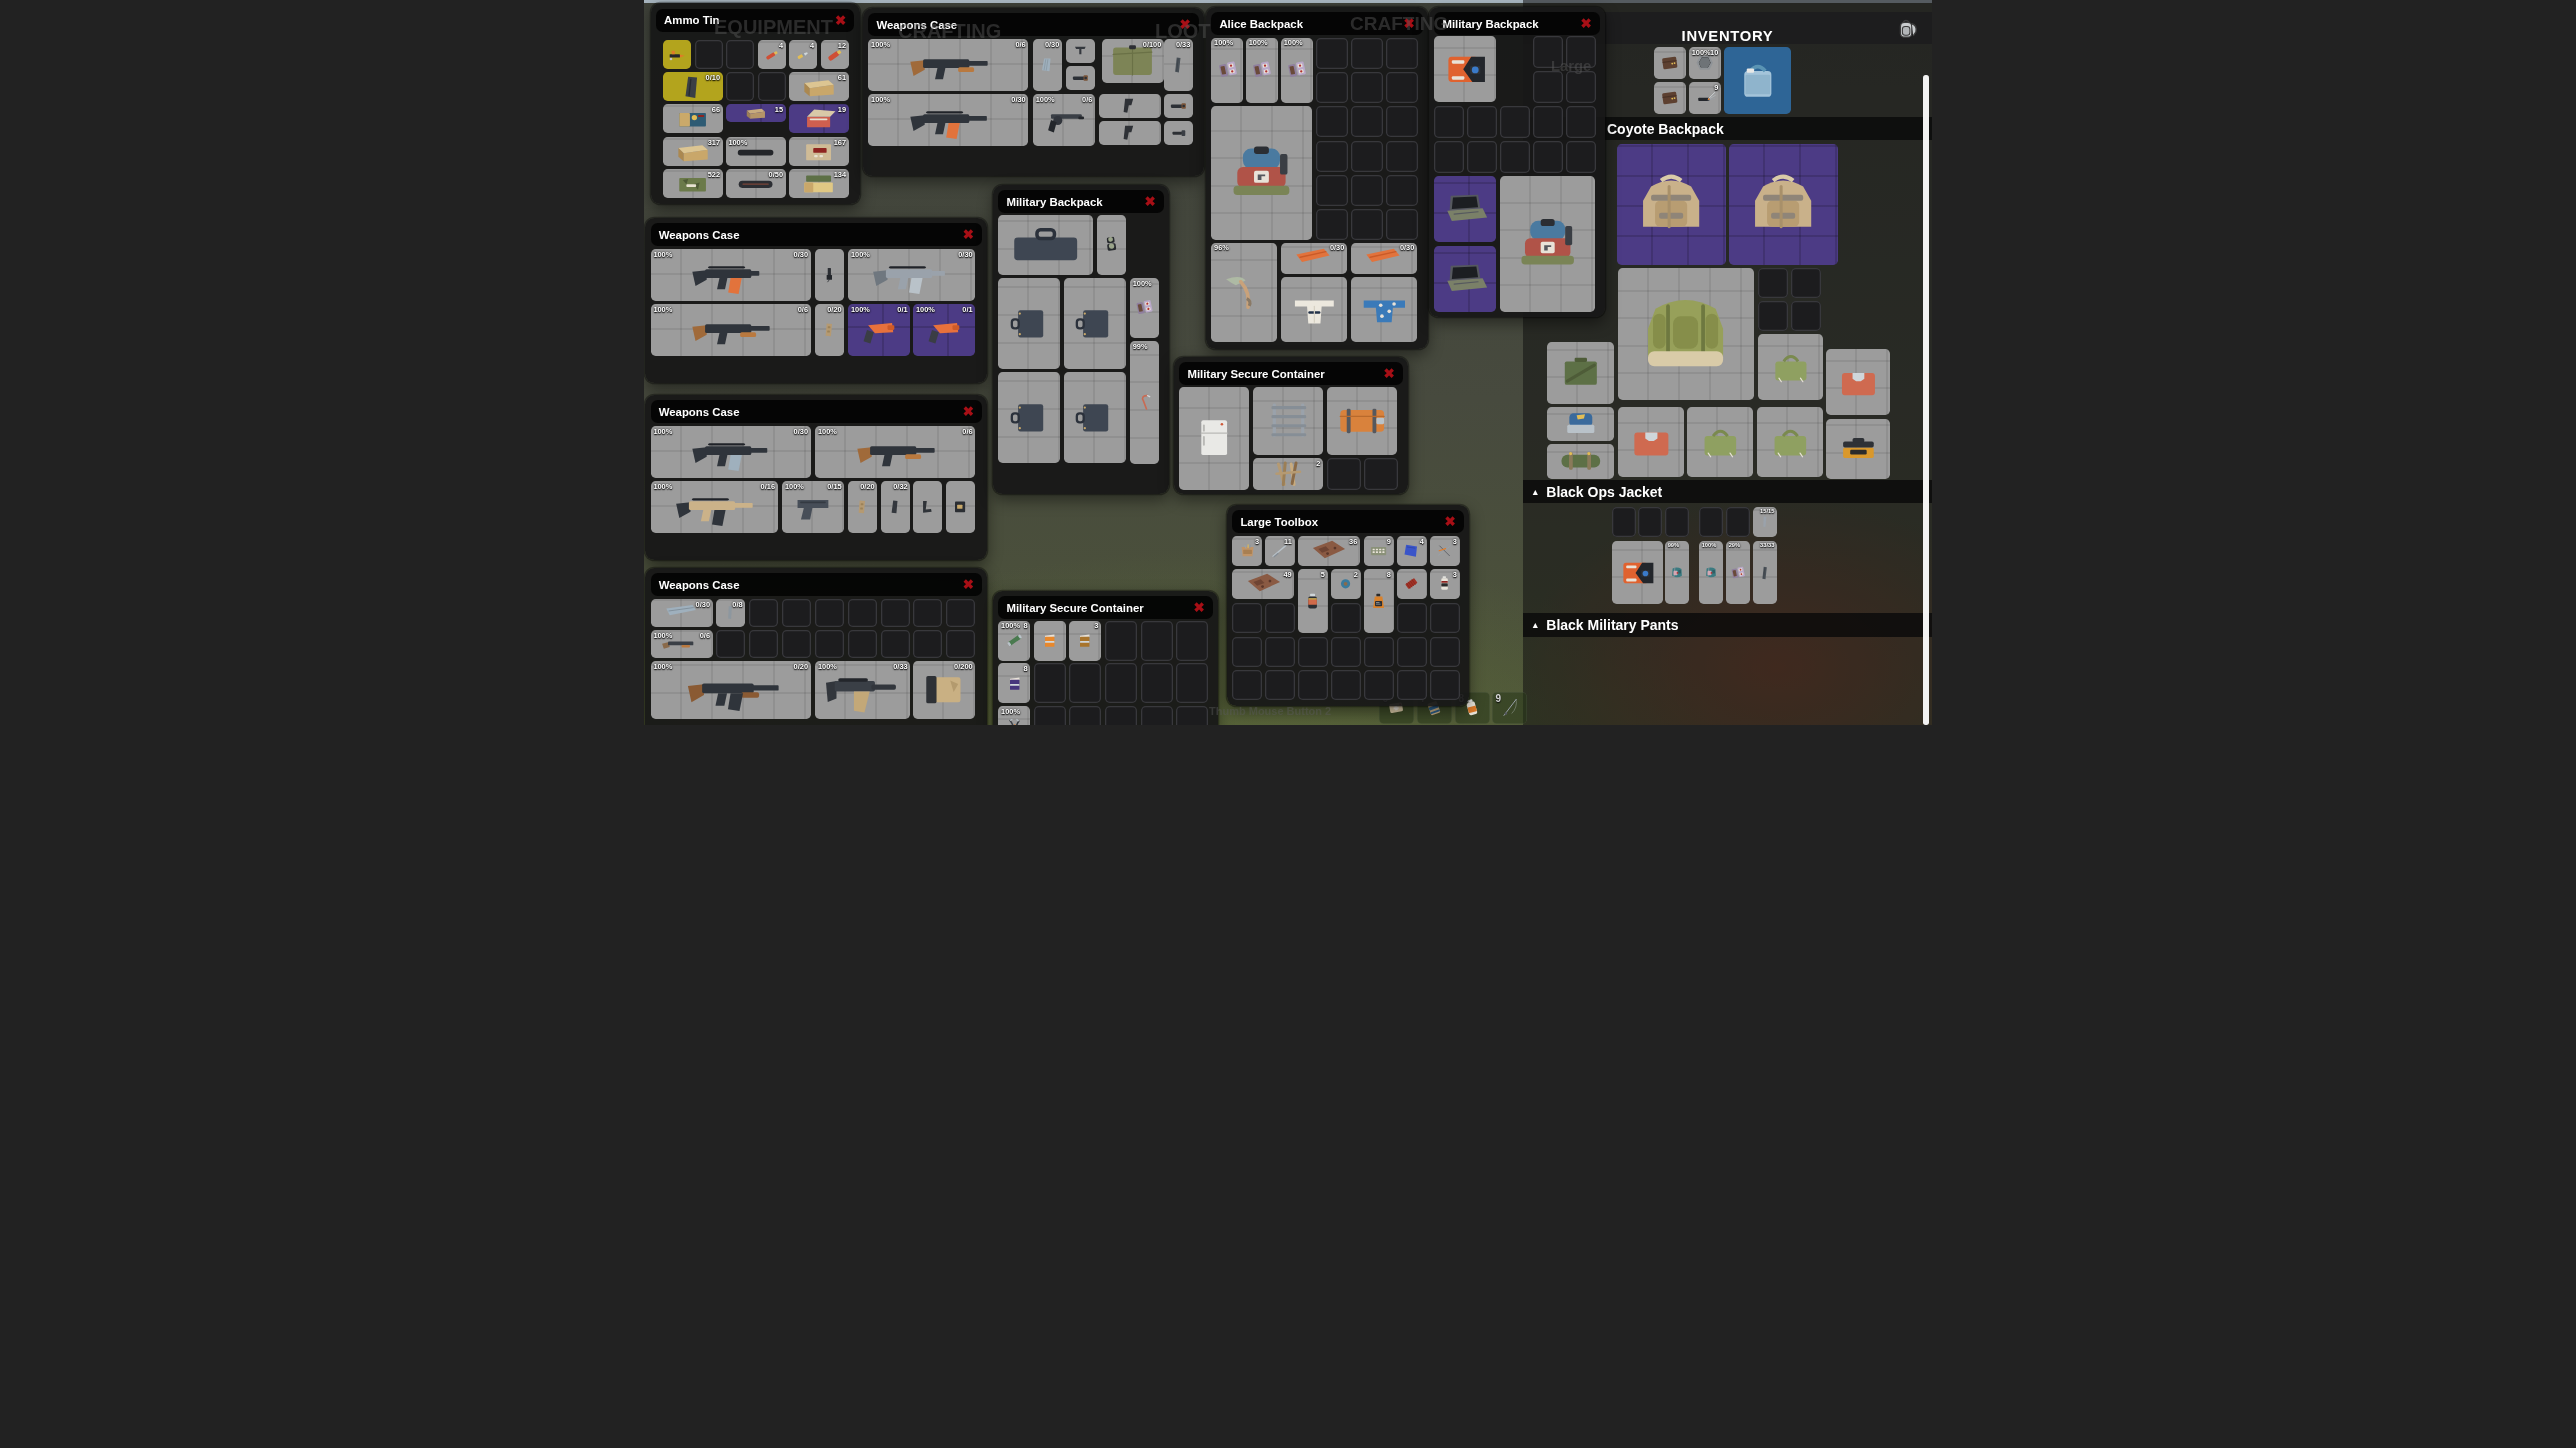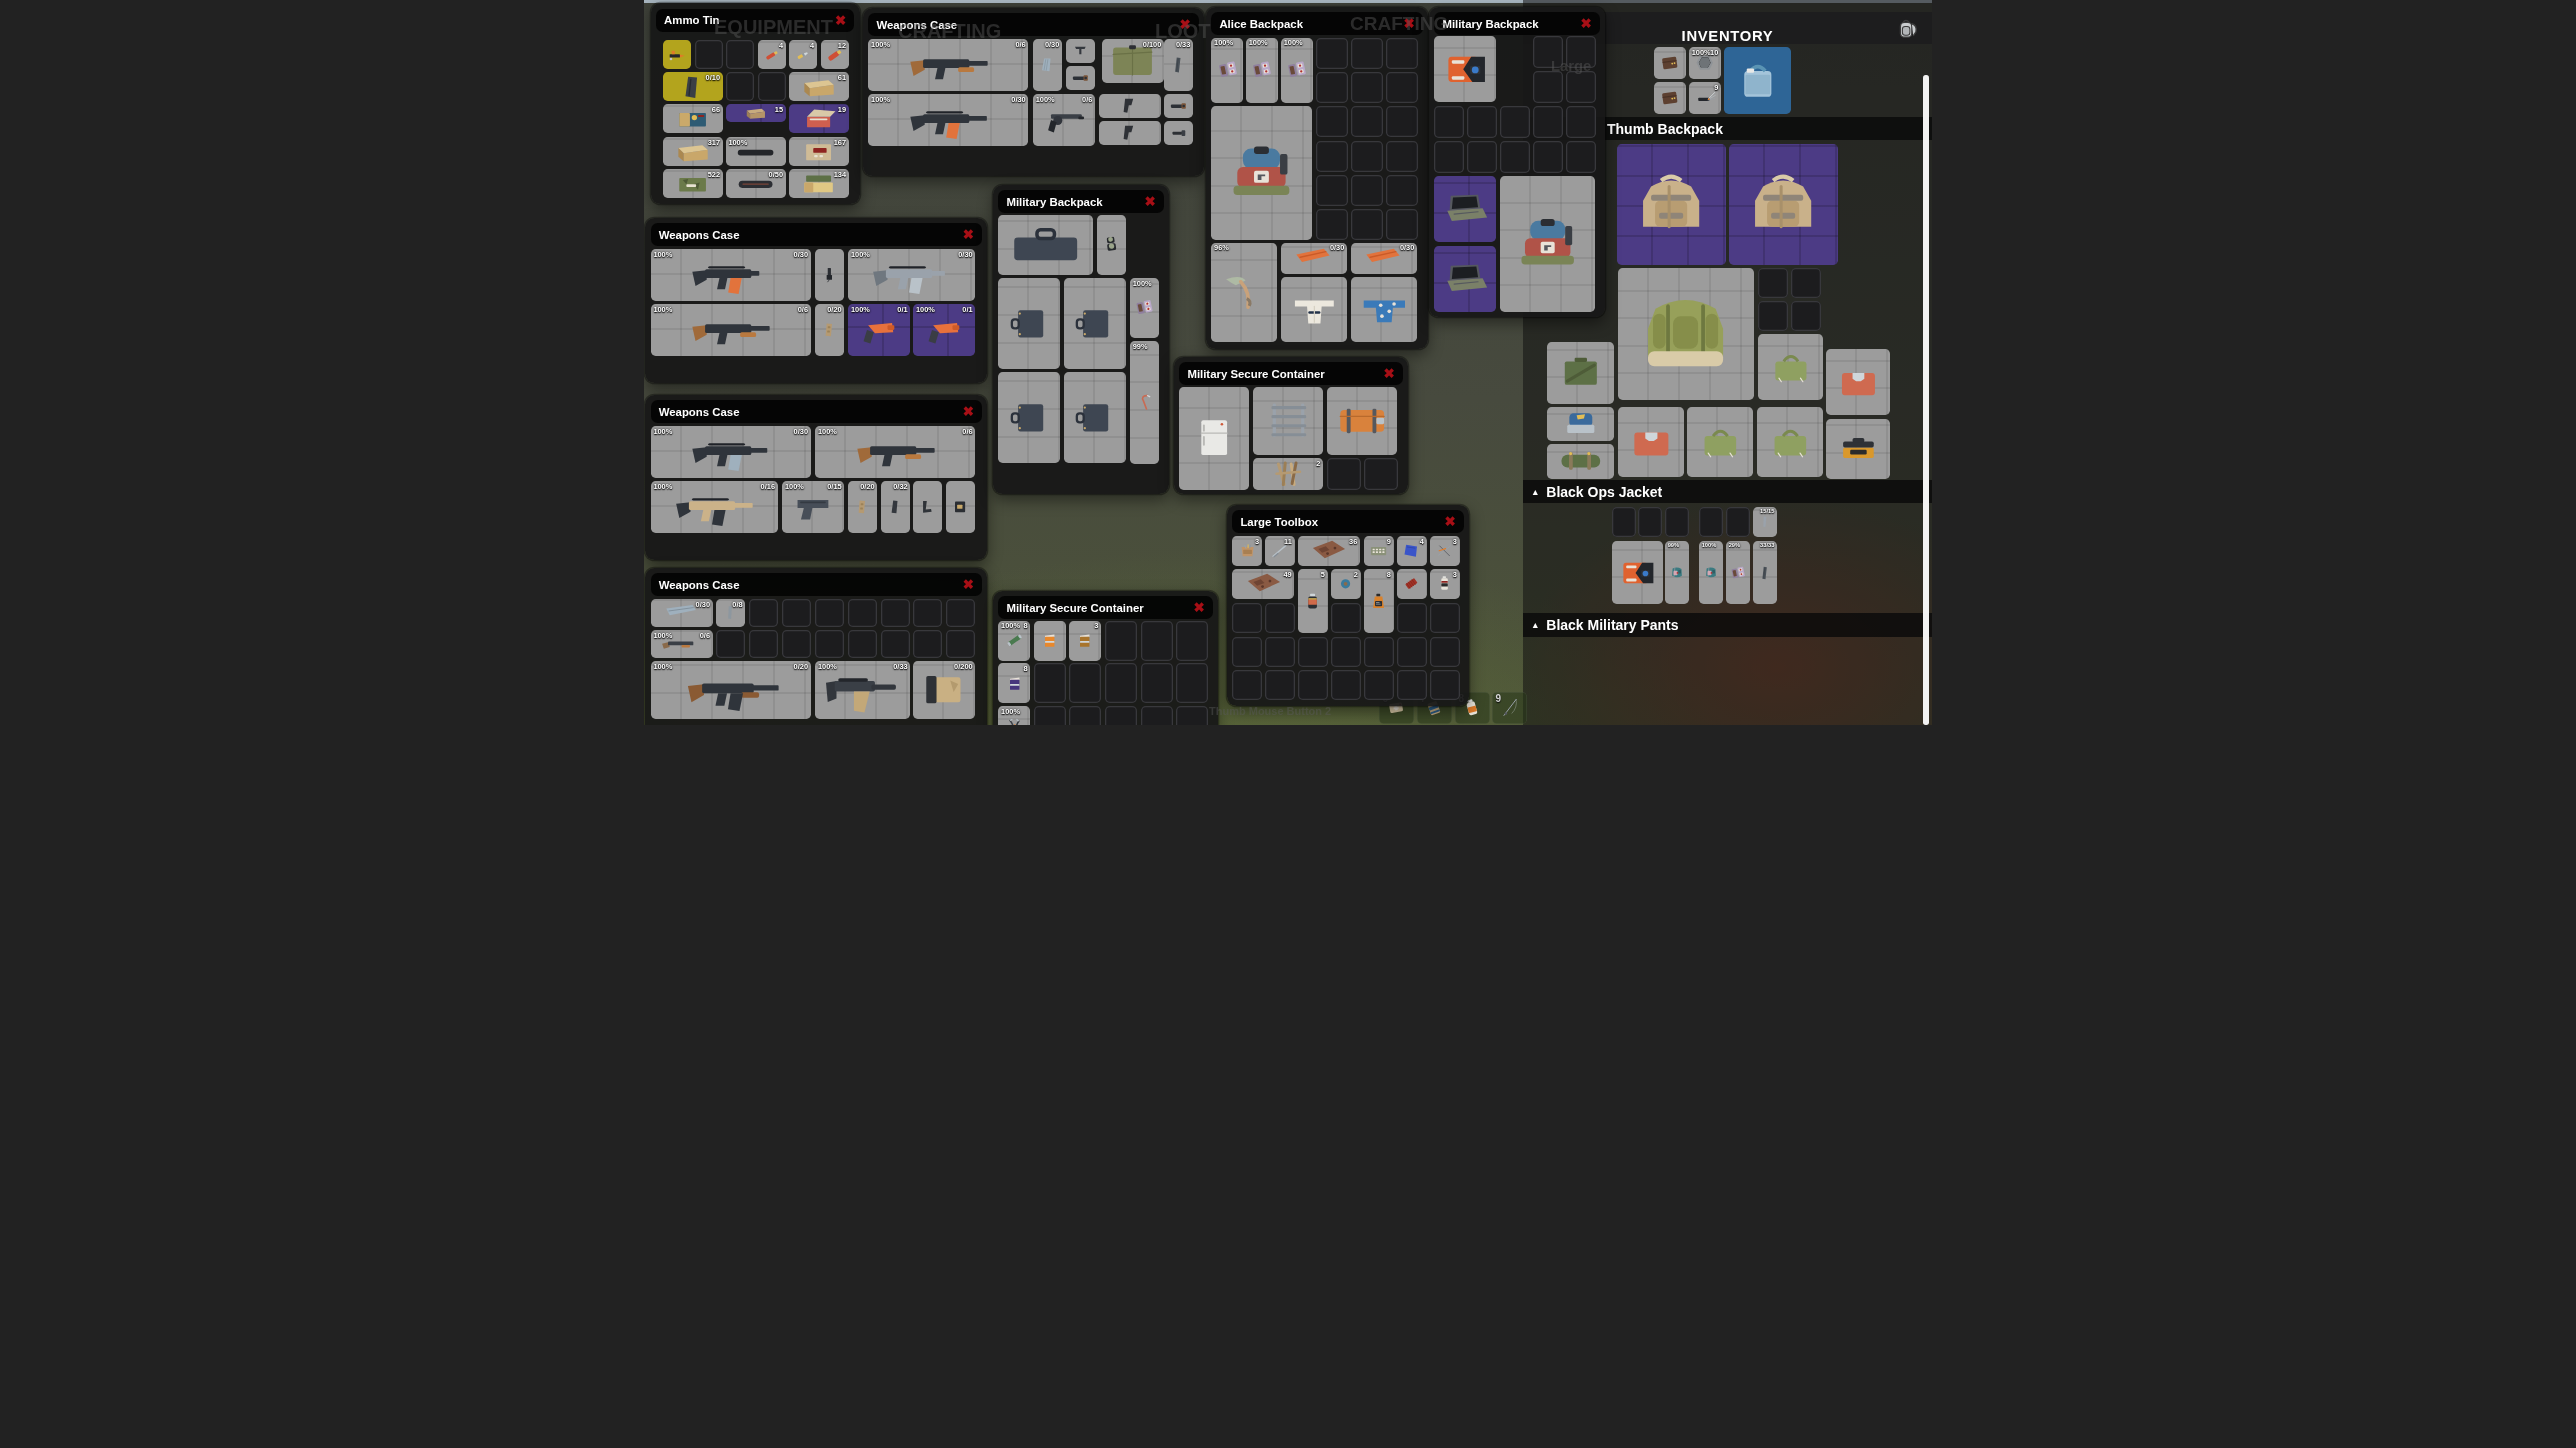--- a/index.html
+++ b/index.html
@@ -104,21 +104,21 @@
     </div>
     <div class="sl hot" style="left: 848px; top: 692px; width: 35px; height: 32px;">
       <div class="ic"><svg viewBox="0 0 100 60">
           <line x1="34" y1="54" x2="72" y2="4" stroke="#9aa2ab" stroke-width="3" stroke-linecap="round"></line>
           <path d="M72,4 q4,26 -14,44" fill="none" stroke="#cfd6da" stroke-width="1"></path>
           <circle cx="40" cy="48" r="4" fill="#55585e"></circle>
         </svg></div>
       <span class="key">9</span>
     </div>
     <div class="strip" style="top: 117px; height: 23px; padding-left: 84px;">
-      <span class="striptitle">Thumb Backpack</span>
+      <span class="striptitle">Coyote Backpack</span>
     </div>
     <div class="strip" style="top: 480px; height: 23px; padding-left: 8px;">
       <span class="striparrow">▲</span>
       <span class="striptitle">Black Ops Jacket</span>
     </div>
     <div class="strip" style="top: 613px; height: 23.5px; padding-left: 8px;">
       <span class="striparrow">▲</span>
       <span class="striptitle">Black Military Pants</span>
     </div>
     <div class="sl gray" style="left: 1010px; top: 47px; width: 32px; height: 32px; z-index: 4;">

